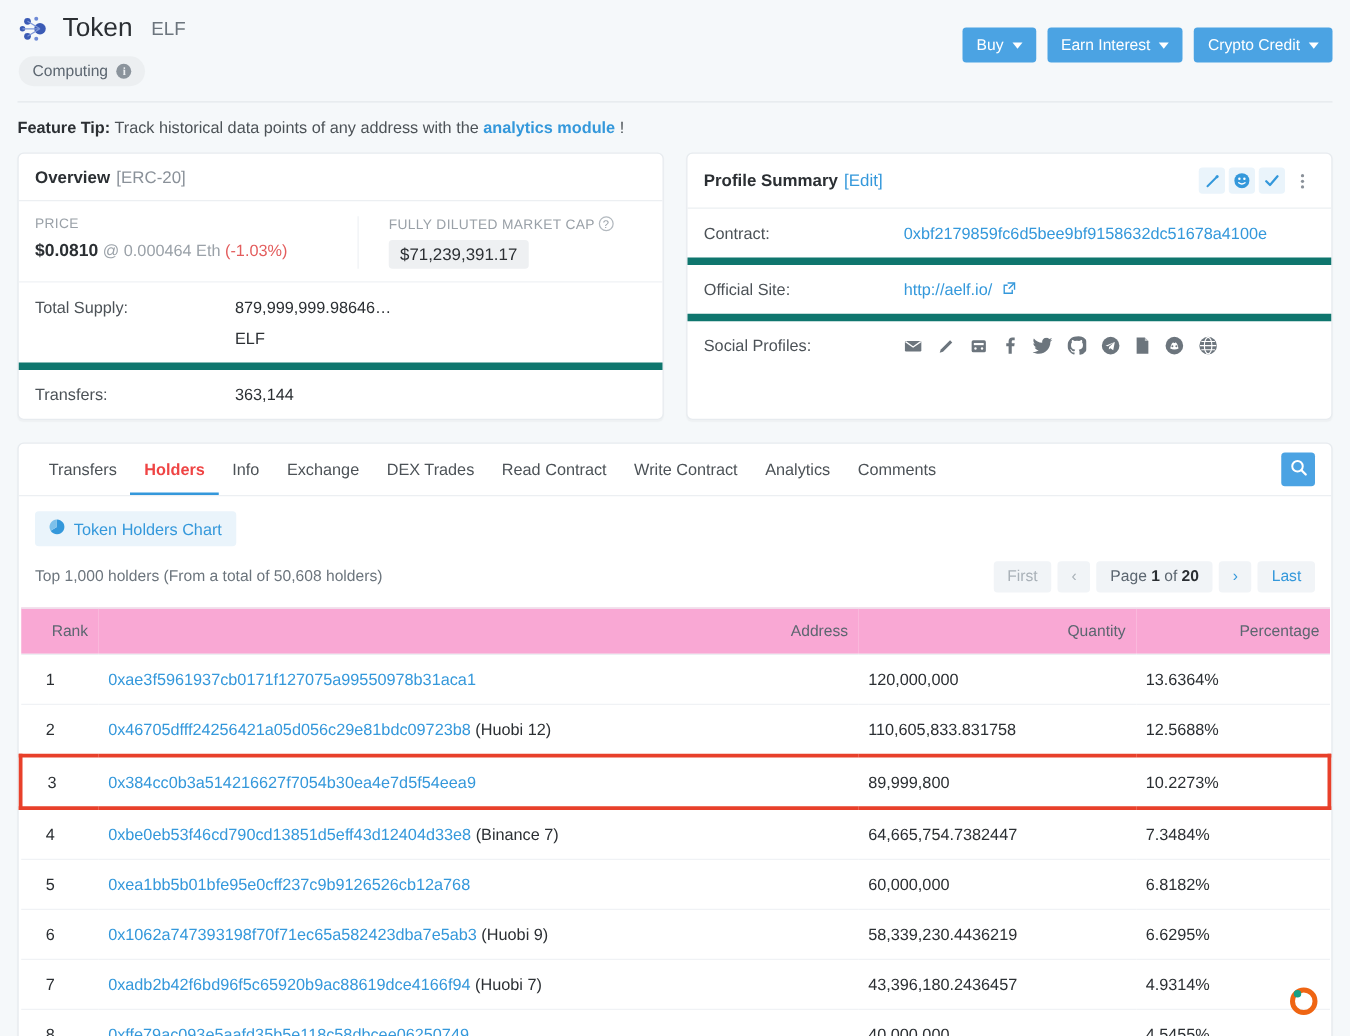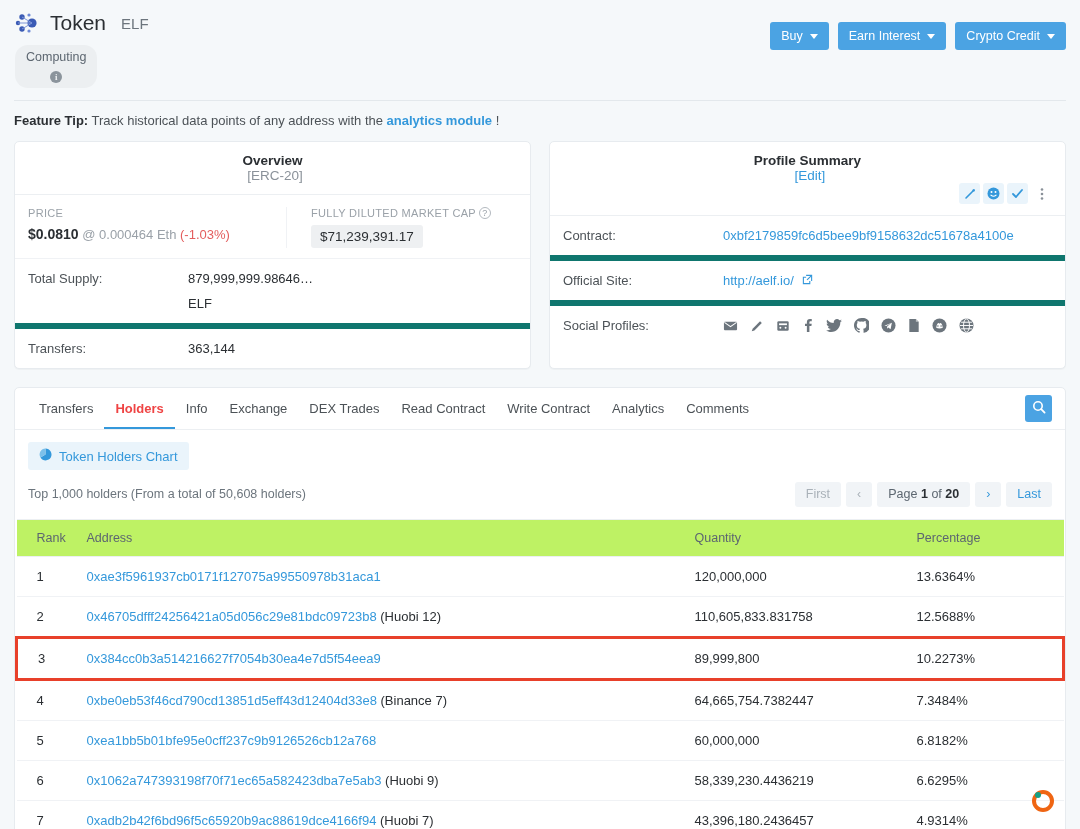--- a/index.html
+++ b/index.html
@@ -19,21 +19,21 @@
   .hdr { display: flex; align-items: flex-start; padding: 10px 0 0 0; }
   .hdr-left { flex: 1; }
   .title-row { display: flex; align-items: center; gap: 10px; }
   .logo { width: 26px; height: 26px; flex: none; }
   .title-main { font-size: 21px; color: #2b2f33; font-weight: 400; }
   .title-sub { font-size: 15px; color: #6c757d; margin-left: 5px; }
   .badge-row { margin-top: 9px; margin-left: 1px; }
   .pill {
     display: inline-flex; align-items: center; gap: 7px;
     background: #eceff1; color: #5c6670;
-    border-radius: 13px; padding: 5px 11px; font-size: 12.5px; flex-direction: column;
+    border-radius: 13px; padding: 5px 11px; font-size: 12.5px;
   }
   .info-dot {
     width: 12px; height: 12px; border-radius: 50%;
     background: #8b949c; color: #eceff1;
     font-size: 9px; line-height: 12px; text-align: center;
     font-family: "Liberation Serif", serif; font-weight: bold;
   }
   .hdr-right { display: flex; gap: 9px; padding-top: 12px; }
   .btn-blue {
     background: #4ba3e3; color: #fff; border: none; border-radius: 3px;
@@ -50,21 +50,21 @@
   .tip a { font-weight: bold; text-align: center; }
 
   
   .cards { display: flex; gap: 18px; }
   .card {
     background: #fff; border: 1px solid #e7ebef; border-radius: 5px;
     flex: 1; box-shadow: 0 1px 1px rgba(0,0,0,.03);
   }
   .card-head {
     padding: 11px 13px; border-bottom: 1px solid #eceff2;
-    display: flex; align-items: center; font-size: 13.5px; flex-direction: column;
+    display: flex; align-items: center; font-size: 13.5px;
   }
   .card-head b { color: #2b2f33; font-weight: bold; }
   .card-head .erc { color: #8a9199; margin-left: 5px; font-weight: 400; }
   .card-head .edit { color: #3498db; margin-left: 5px; }
   .head-icons { margin-left: auto; display: flex; gap: 3px; align-items: center; }
   .hicon {
     width: 21px; height: 21px; border-radius: 3px; background: #eaf4fb;
     display: flex; align-items: center; justify-content: center;
     color: #3498db; font-size: 12px; cursor: pointer;
   }
@@ -135,21 +135,21 @@
   .pg {
     background: #f1f4f7; border-radius: 3px; padding: 6px 11px;
     font-size: 12.5px; color: #3498db; cursor: pointer; line-height: 1;
   }
   .pg.disabled { color: #a9b1b8; cursor: default; }
   .pg.page-info { color: #5c6670; }
   .pg.page-info b { color: #2b2f33; }
 
   table { width: 100%; border-collapse: collapse; }
   thead th {
-    background: #bef264; text-align: left; font-size: 12.5px;
+    background: #f9a8d4; text-align: right; font-size: 12.5px;
     color: #5c6670; font-weight: normal; padding: 11px 8px;
     border-top: 1px solid #eceff2; border-bottom: 1px solid #eceff2;
   }
   thead th.c-rank { width: 62px; padding-left: 20px; }
   thead th.c-addr { width: 608px; }
   thead th.c-qty  { width: 222px; }
   tbody td {
     padding: 12px 8px; font-size: 13px; color: #2b2f33;
     border-bottom: 1px solid #f0f2f5; vertical-align: middle;
   }

